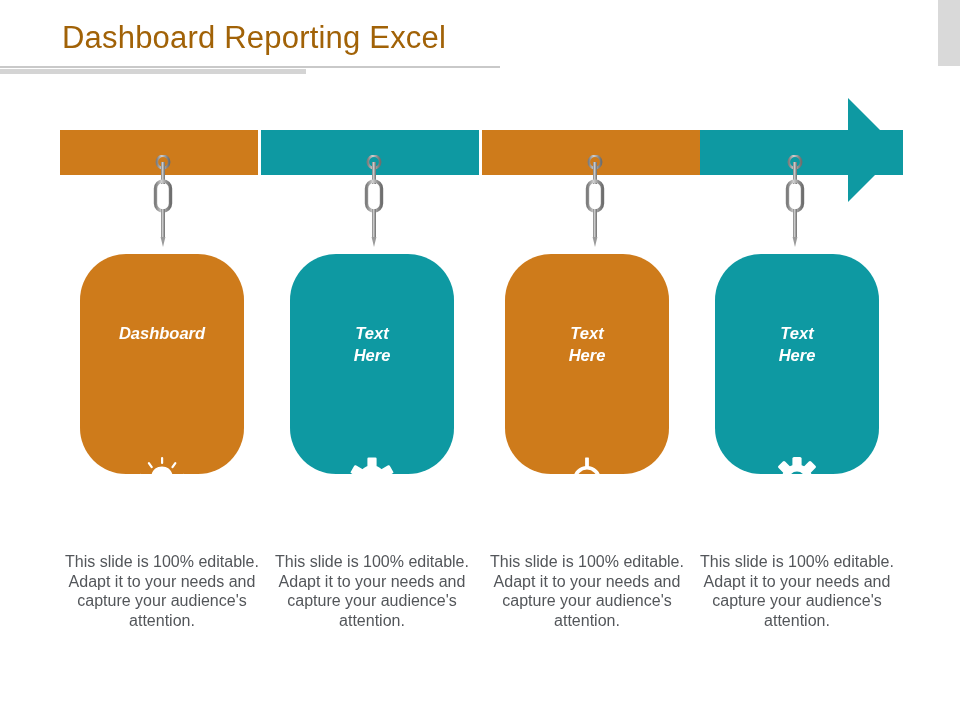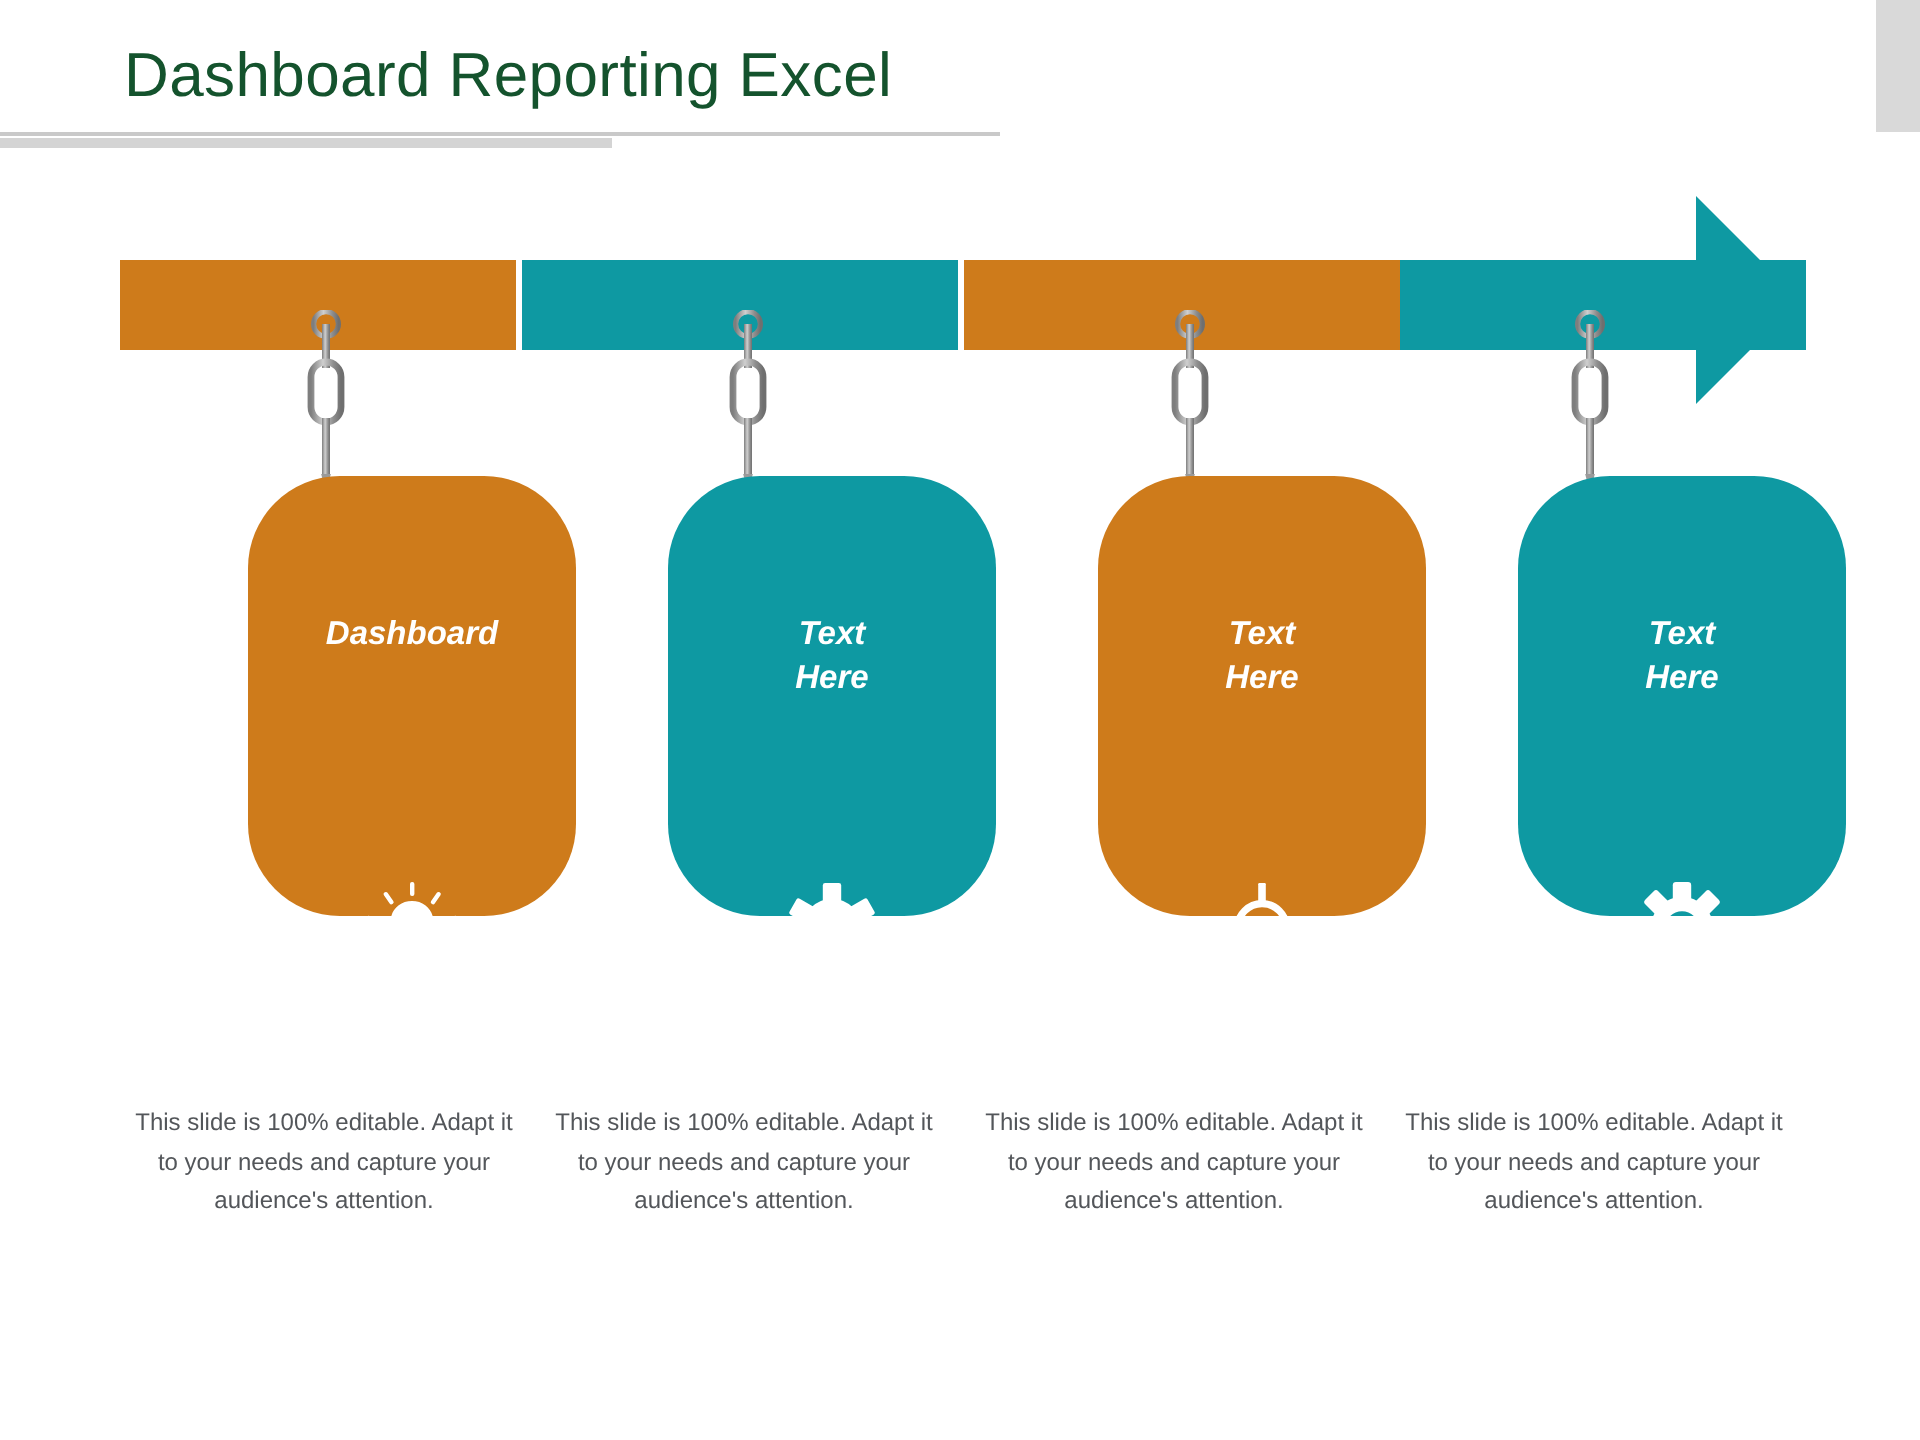--- a/index.html
+++ b/index.html
@@ -30,21 +30,21 @@
   }
 
   
   .slide-title {
     position: absolute;
     left: 62px;
     top: 20px;
     width: 780px;
     font-size: 31px;
     font-weight: normal;
-    color: #14532d;
+    color: #a16207;
     letter-spacing: 0.2px;
     white-space: nowrap;
     font-family: "Liberation Sans", sans-serif;
   }
 
   .title-rule-thin {
     position: absolute;
     left: 0px;
     top: 66px;
     width: 500px;
@@ -88,26 +88,25 @@
   .chain {
     position: absolute;
     width: 26px;
     height: 95px;
     top: 155px;
   }
 
   
   .card {
     position: absolute;
-    top: 238px;
+    top: 254px;
     width: 164px;
     height: 220px;
     border-radius: 46px;
     overflow: hidden;
-    margin-left: 44px;
   }
 
   .card-title {
     position: absolute;
     left: 0;
     right: 0;
     top: 68px;
     text-align: center;
     color: #ffffff;
     font-size: 16.5px;
@@ -128,21 +127,21 @@
     align-items: center;
     height: 56px;
   }
 
   
   .caption {
     position: absolute;
     top: 552px;
     width: 200px;
     text-align: center;
-    font-size: 12px;
+    font-size: 16px;
     line-height: 19.5px;
     color: #53565a;
     font-family: "Liberation Sans", sans-serif;
   }
 </style>
 </head>
 <body>
 
 <div id="slide">
 

